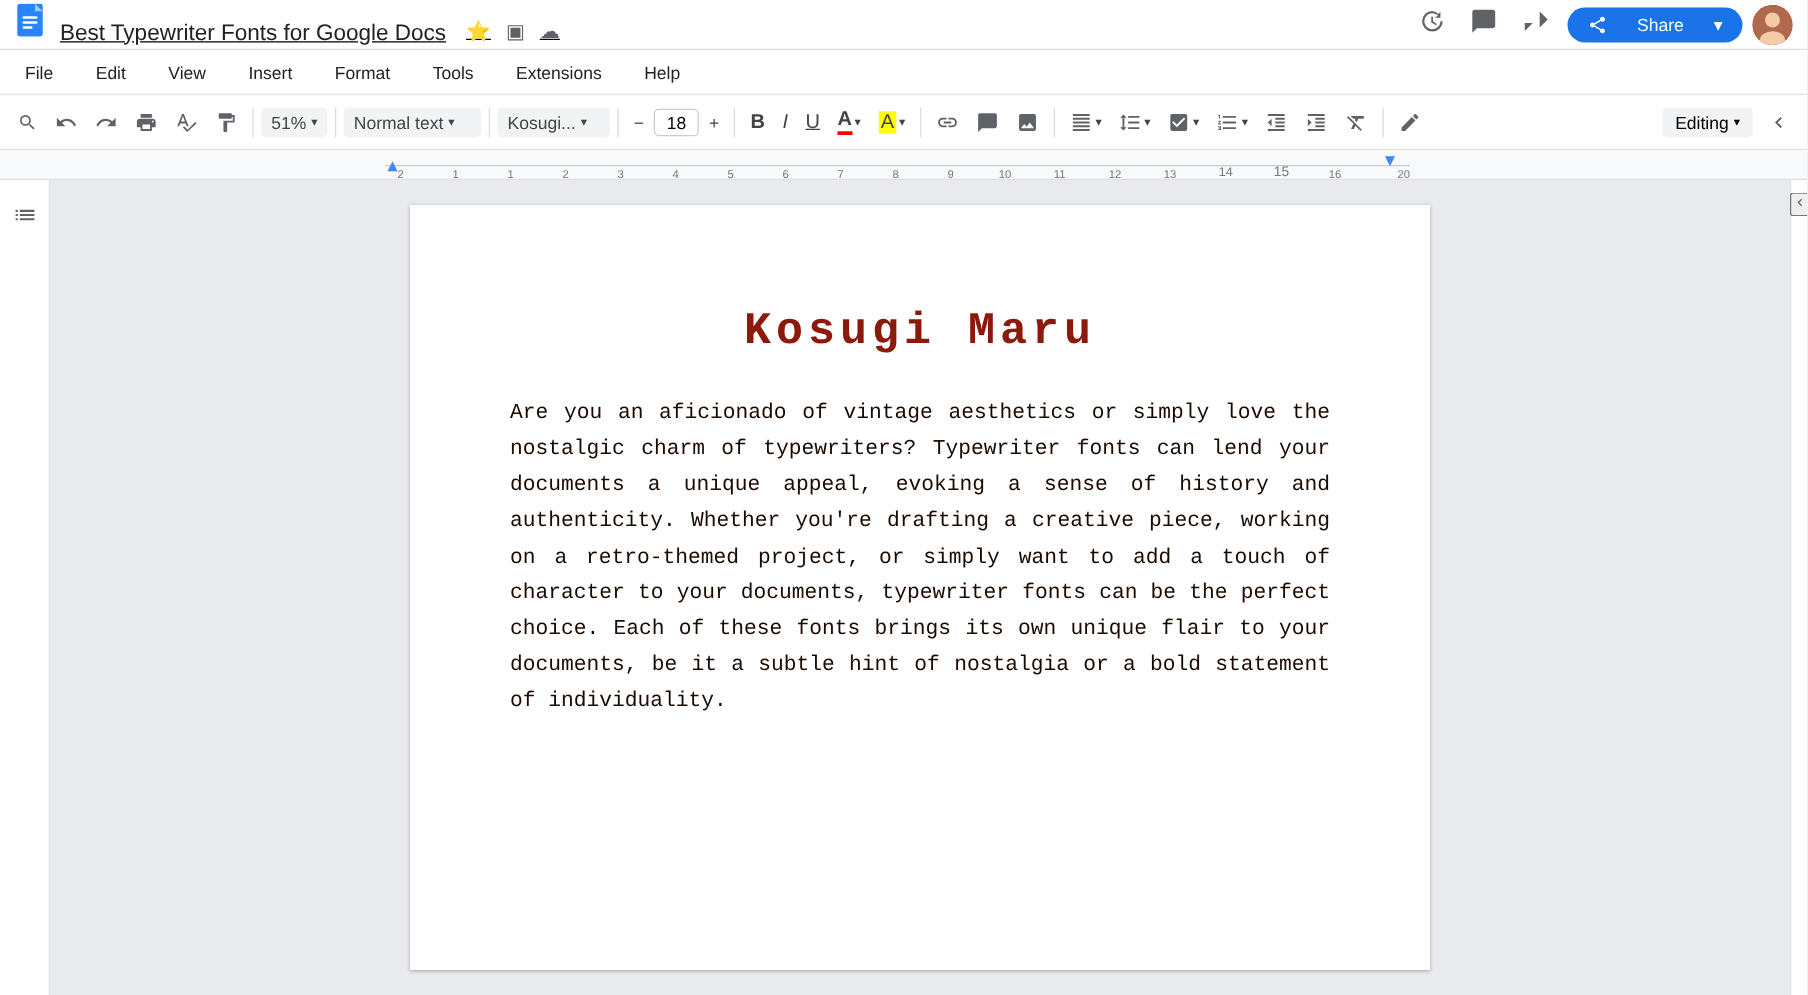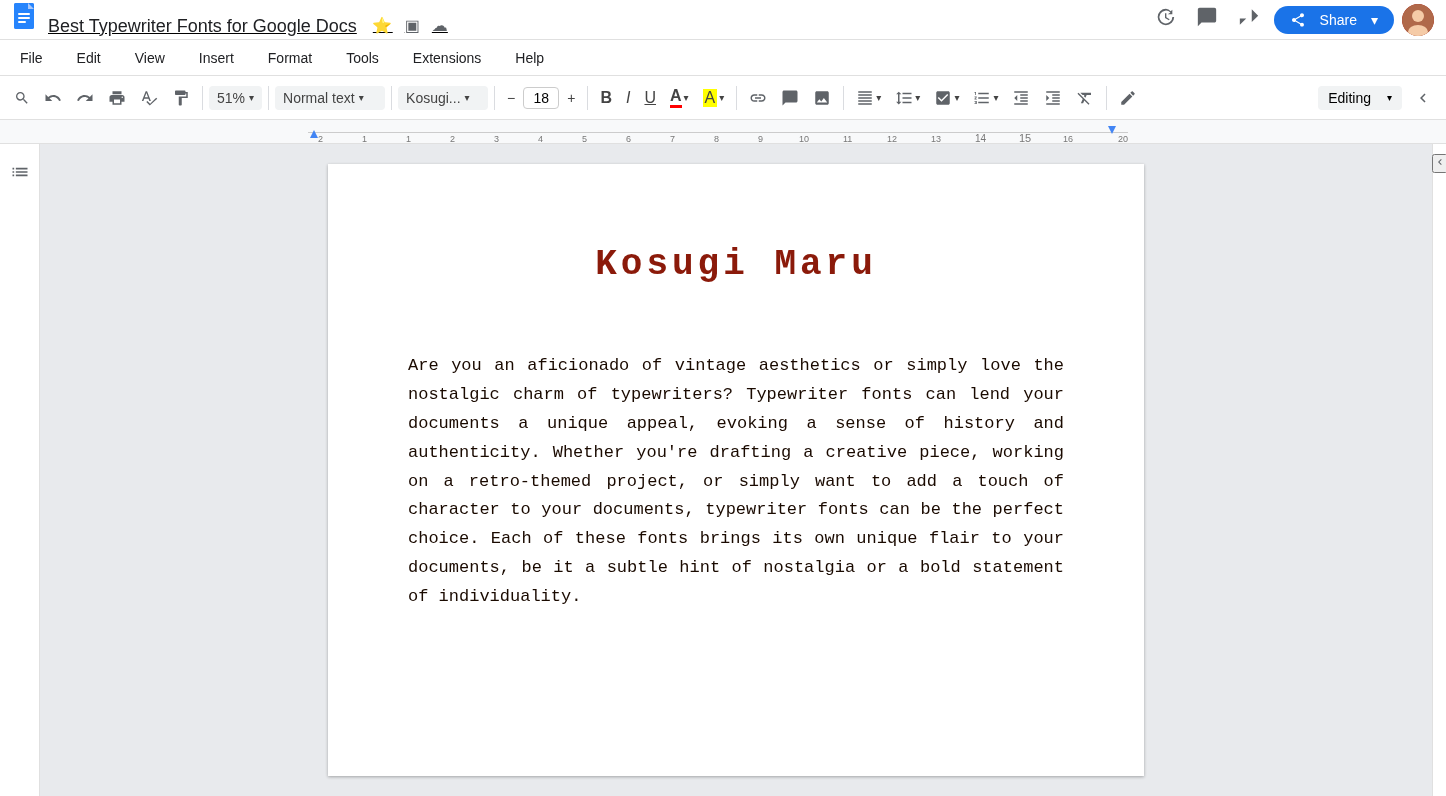--- a/index.html
+++ b/index.html
@@ -11,21 +11,21 @@
       padding: 0 12px; border-bottom: 1px solid #e0e0e0;
     }
     .title-bar-left { display: flex; align-items: flex-end; gap: 8px; flex: 1; text-decoration: underline; }
     .title-text { font-size: 18px; color: #202124; font-weight: 400; }
     .title-icons { display: flex; align-items: center; gap: 8px; margin-left: 6px; }
     .title-icon-btn { background: none; border: none; cursor: pointer; color: #5f6368; font-size: 16px; padding: 2px; }
     .title-bar-right { display: flex; align-items: center; gap: 8px; }
     .history-btn, .chat-btn, .present-btn { background: none; border: none; cursor: pointer; color: #5f6368; font-size: 18px; padding: 4px 6px; }
     .share-btn {
       background: #1a73e8; color: #fff; border: none; border-radius: 20px;
-      padding: 6px 16px; font-size: 14px; cursor: pointer; display: flex; align-items: center; gap: 14px;
+      padding: 6px 16px; font-size: 14px; cursor: pointer; display: flex; align-items: center; gap: 24px;
     }
     .avatar { width: 32px; height: 32px; border-radius: 50%; background: #a52714; display: flex; align-items: center; justify-content: center; color: #fff; font-size: 13px; overflow: hidden; }
 
     
     .menu-bar {
       display: flex; align-items: center; background: #fff; height: 36px;
       padding: 0 10px; border-bottom: 1px solid #e0e0e0; gap: 14px;
     }
     .menu-item { background: none; border: none; cursor: pointer; font-size: 14px; color: #202124; padding: 4px 10px; border-radius: 4px; }
 
@@ -47,21 +47,21 @@
     .tb-font-size { display: flex; align-items: center; gap: 2px; }
     .tb-font-size input {
       width: 36px; text-align: center; border: 1px solid #ccc; border-radius: 4px;
       font-size: 14px; padding: 2px 4px;
     }
     .tb-bold { font-weight: bold; }
     .tb-italic { font-style: italic; }
     .tb-underline { text-decoration: underline; }
     .editing-btn {
       background: #f1f3f4; border: none; border-radius: 4px; padding: 4px 10px;
-      font-size: 14px; cursor: pointer; display: flex; align-items: center; gap: 16px;
+      font-size: 14px; cursor: pointer; display: flex; align-items: center; gap: 4px;
       margin-left: auto;
     }
 
     
     .ruler {
       height: 24px; background: #f8f9fa; border-bottom: 1px solid #e0e0e0;
       display: flex; align-items: center; padding-left: 308px; overflow: hidden;
       position: relative;
     }
 
@@ -86,21 +86,21 @@
     .page {
       background: #fff; width: 816px; min-height: 600px;
       box-shadow: 0 1px 3px rgba(0,0,0,0.3);
       padding: 80px 80px 80px 80px; position: relative;
     }
 
     
     .doc-title {
       text-align: center; font-size: 36px; font-weight: bold;
       color: #8b1a0a; font-family: 'Kosugi Maru', 'Courier New', monospace;
-      letter-spacing: 4px; margin-bottom: 67px;
+      letter-spacing: 4px; margin-bottom: 32px;
     }
     .doc-body {
       font-family: 'Courier New', Courier, monospace;
       font-size: 17px; line-height: 1.7; color: #1a0a00;
       text-align: justify;
     }
 
     
     .right-sidebar {
       width: 14px; background: #fff; border-left: 1px solid #e0e0e0;

